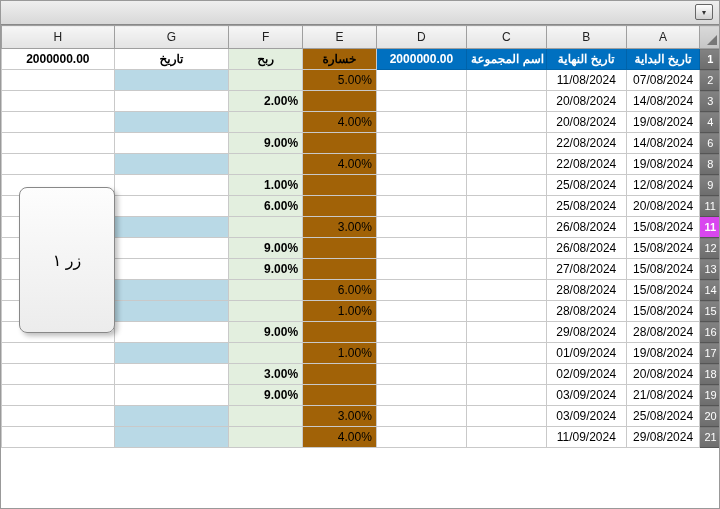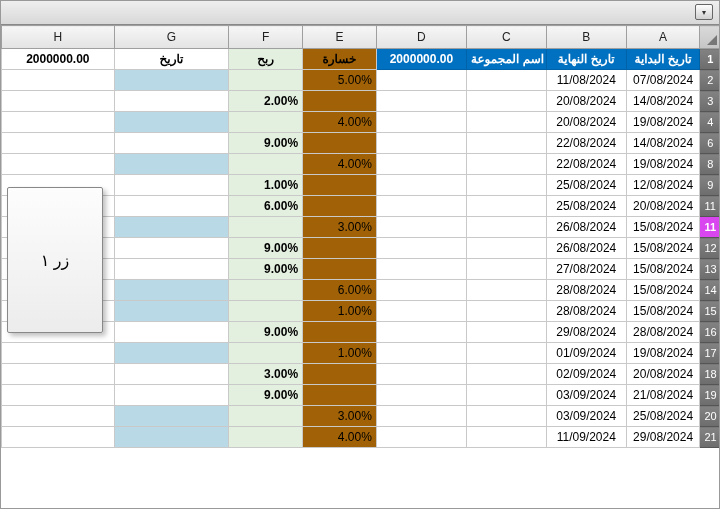--- a/index.html
+++ b/index.html
@@ -43,23 +43,23 @@
   col.cw-H { width: 110px; }
   col.cw-G { width: 112px; }
   col.cw-F { width: 72px; }
   col.cw-E { width: 72px; }
   col.cw-D { width: 88px; }
   col.cw-C { width: 78px; }
   col.cw-B { width: 78px; }
   col.cw-A { width: 72px; }
 
   
-  .formbtn { position: absolute; top: 186px; left: 6px; width: 96px; height: 146px;
+  .formbtn { position: absolute; top: 186px; left: 18px; width: 96px; height: 146px;
              background: linear-gradient(to bottom,#fdfdfd,#ececec);
-             border: 1px solid #888; border-radius: 2px;
+             border: 1px solid #888; border-radius: 8px;
              box-shadow: 3px 3px 5px rgba(0,0,0,0.25);
              display:flex; align-items:center; justify-content:center;
              font-size: 16px; direction: rtl; }
 
   
   td.boldval { font-weight: bold; text-align: right; }
 </style>
 </head>
 <body>
 

